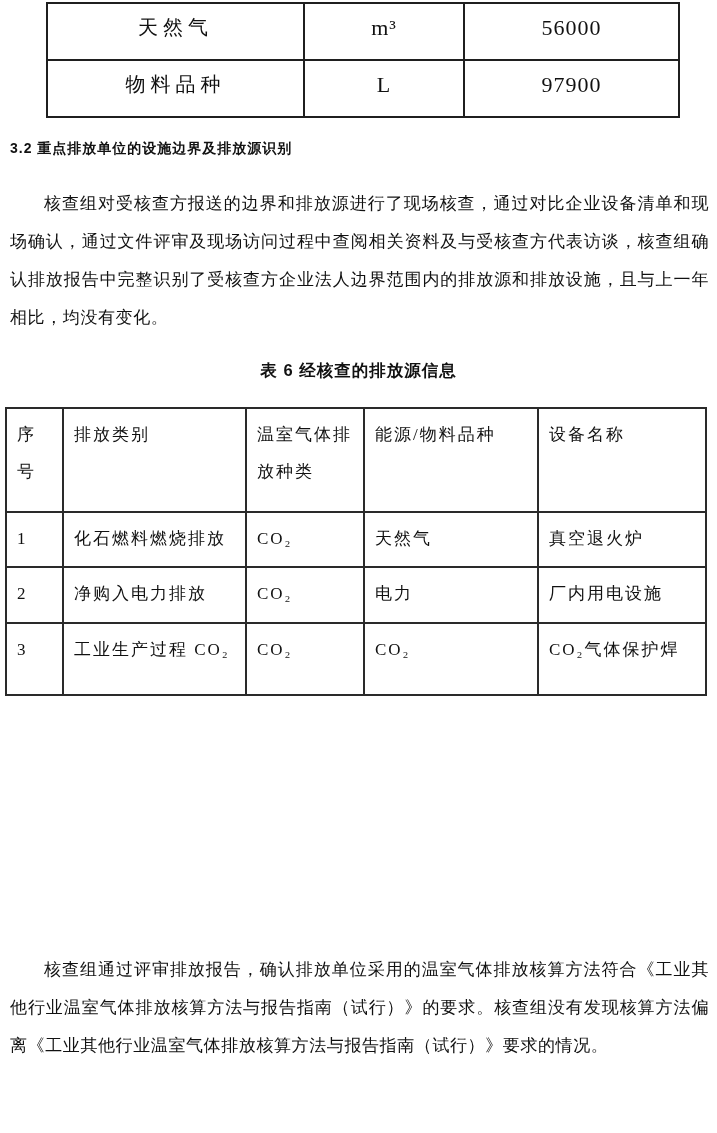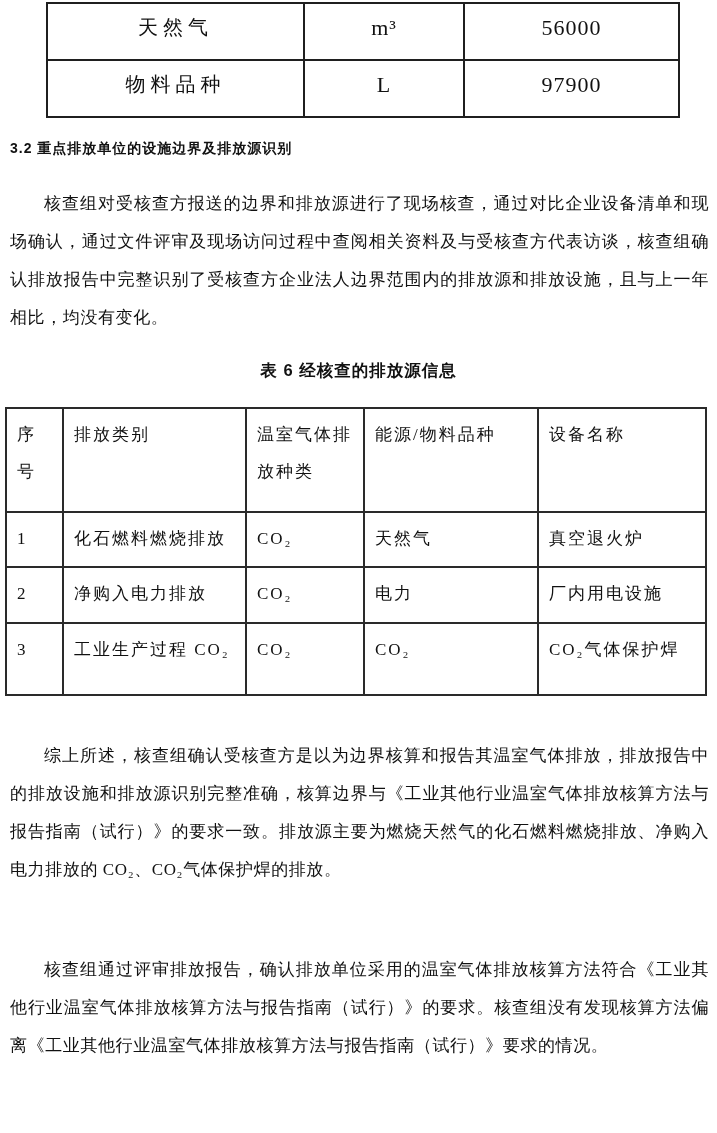--- a/index.html
+++ b/index.html
@@ -159,18 +159,17 @@
       <tr class="r3">
         <td>3</td>
         <td>工业生产过程 CO₂</td>
         <td>CO₂</td>
         <td>CO₂</td>
         <td>CO₂气体保护焊</td>
       </tr>
     </tbody>
   </table>
 
-  <div class="para" style="top:737px;">综上所述，核查组确认受核查方是以为边界核算和报告其温室气体排放，排放报告中的排放设施和排放源识别完整准确，核算边界与《工业其他行业温室气体排放核算方法与报告指南（试行）》的要求一致。排放源主要为燃烧天然气的化石燃料燃烧排放、净购入电力排放的 CO₂、CO₂气体保护焊的排放。</div>
 
   <div class="para" style="top:951px;">核查组通过评审排放报告，确认排放单位采用的温室气体排放核算方法符合《工业其他行业温室气体排放核算方法与报告指南（试行）》的要求。核查组没有发现核算方法偏离《工业其他行业温室气体排放核算方法与报告指南（试行）》要求的情况。</div>
 
 
 </div>
 
 </body></html>

